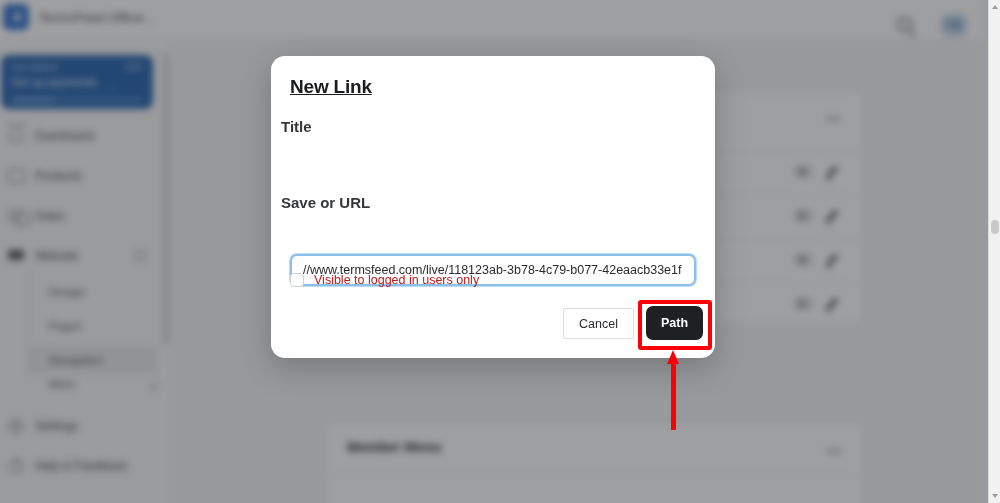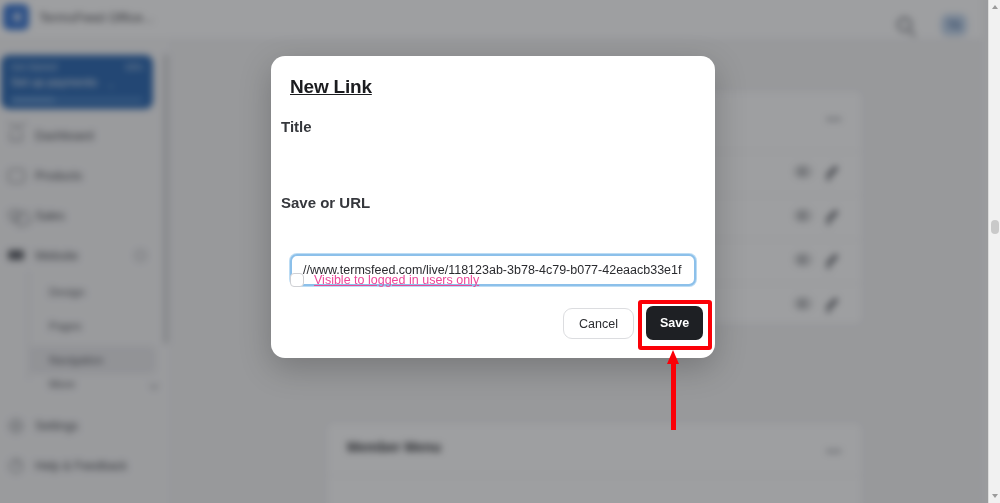--- a/index.html
+++ b/index.html
@@ -296,25 +296,25 @@
   .m-check-row {
     position: absolute; left: 19px; top: 217px;
     display: flex; align-items: center; gap: 10px;
   }
   .m-checkbox {
     width: 14px; height: 14px;
     border: 1.4px solid #cfd0d4;
     border-radius: 4px;
     background: #ffffff;
   }
-  .m-check-label { font-size: 12.5px; color: #ec4899; text-decoration: underline; }
+  .m-check-label { font-size: 12.5px; color: #b91c1c; }
   .btn-cancel {
     position: absolute; left: 292px; top: 252px;
     width: 71px; height: 31px;
-    border: 1px solid #dcdde0; border-radius: 9px;
+    border: 1px solid #dcdde0; border-radius: 2px;
     background: #ffffff;
     font-family: "Liberation Sans", sans-serif;
     font-size: 12.5px; color: #2c2d31;
     cursor: pointer;
   }
   .btn-save {
     position: absolute; left: 375px; top: 250px;
     width: 57px; height: 34px;
     border: none; border-radius: 7px;
     background: #1e2024;
@@ -485,21 +485,21 @@
 
     <div class="field-label" style="top:138px">Save or URL</div>
     <input class="m-input focused" style="top: 158px; margin-top: 40px;" type="text" value="//www.termsfeed.com/live/118123ab-3b78-4c79-b077-42eaacb33e1f">
 
     <div class="m-check-row">
       <span class="m-checkbox"></span>
       <span class="m-check-label">Visible to logged in users only</span>
     </div>
 
     <button class="btn-cancel">Cancel</button>
-    <button class="btn-save">Save</button>
+    <button class="btn-save">Path</button>
   </div>
 
   <div class="anno-box"></div>
   <div class="anno-arrow">
     <div class="anno-head"></div>
     <div class="anno-shaft"></div>
   </div>
 
   <div class="browser-scroll">
     <div class="bs-arrow bs-up"></div>

